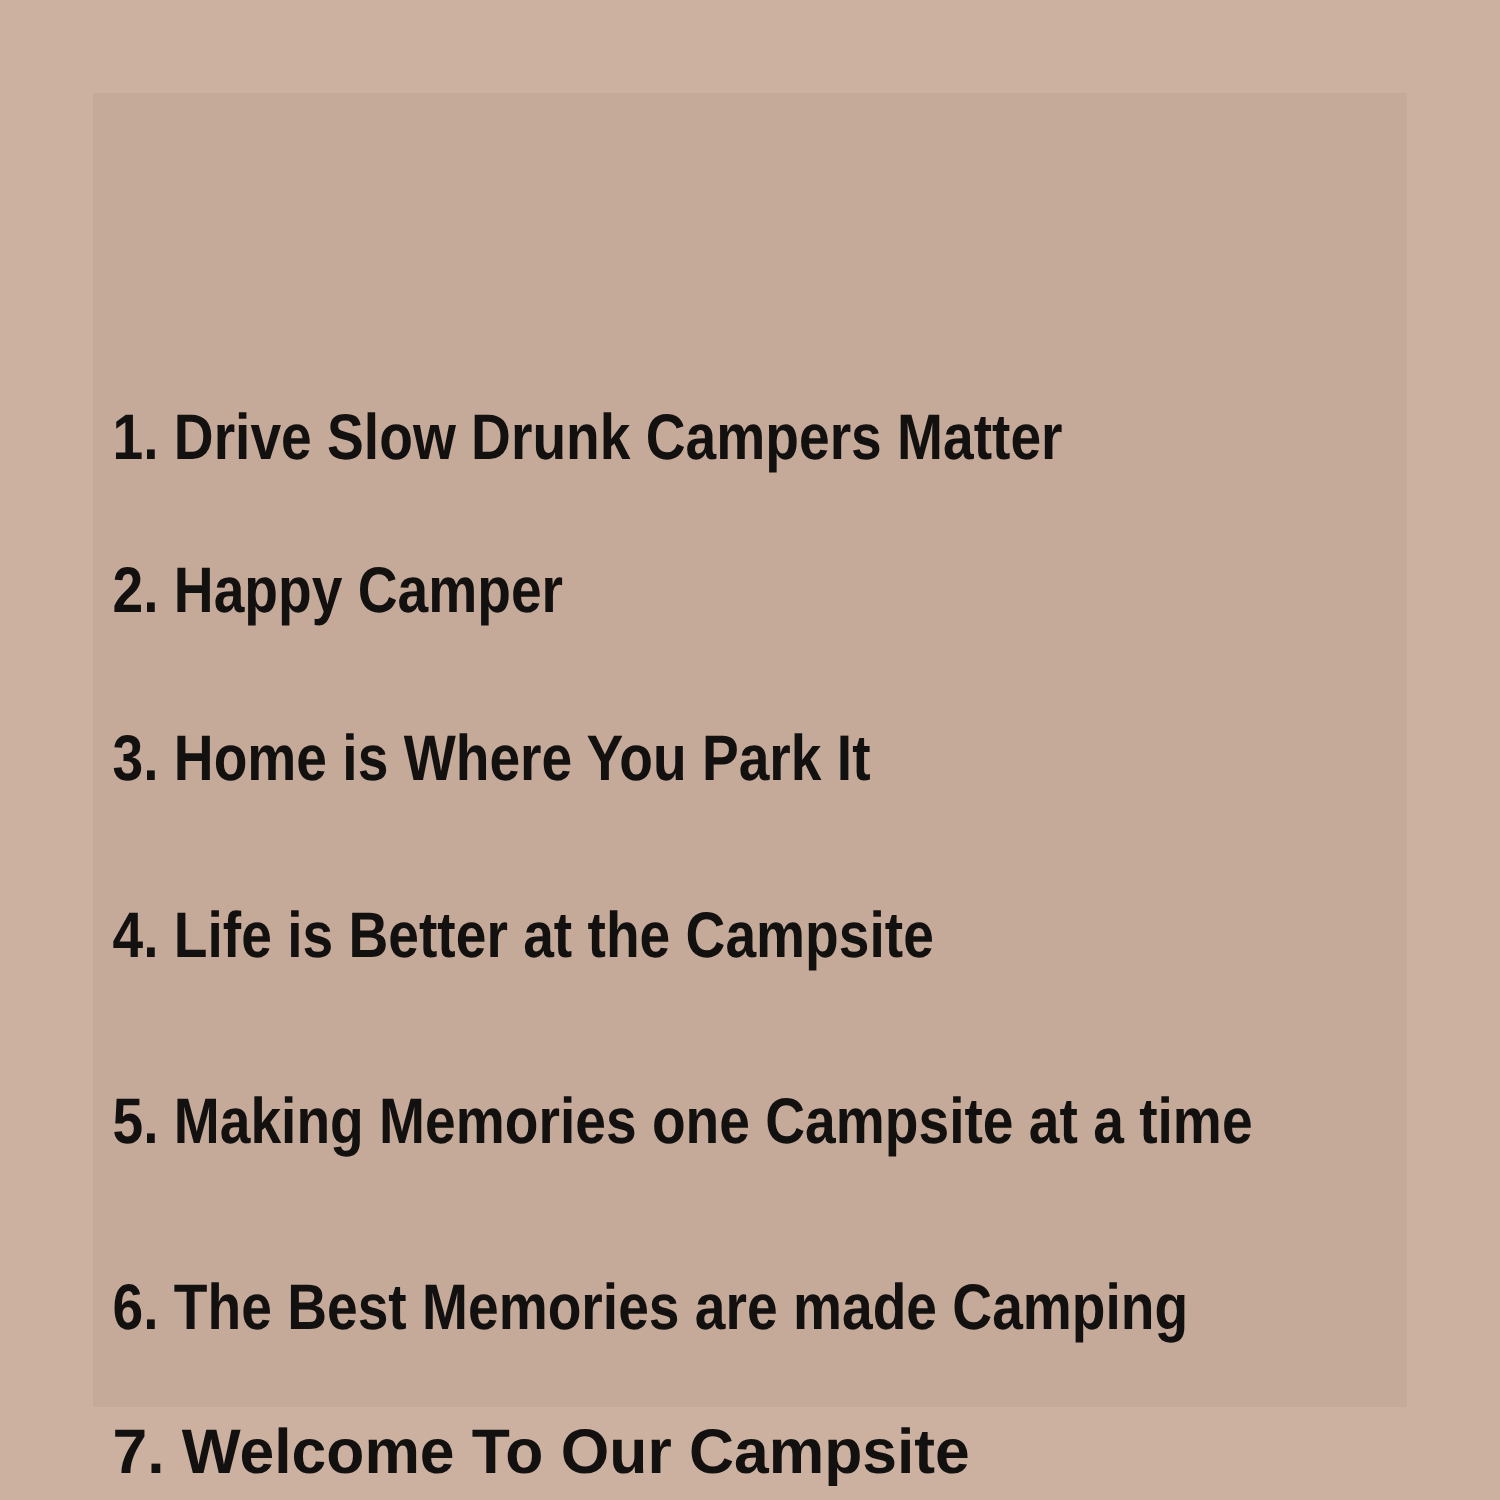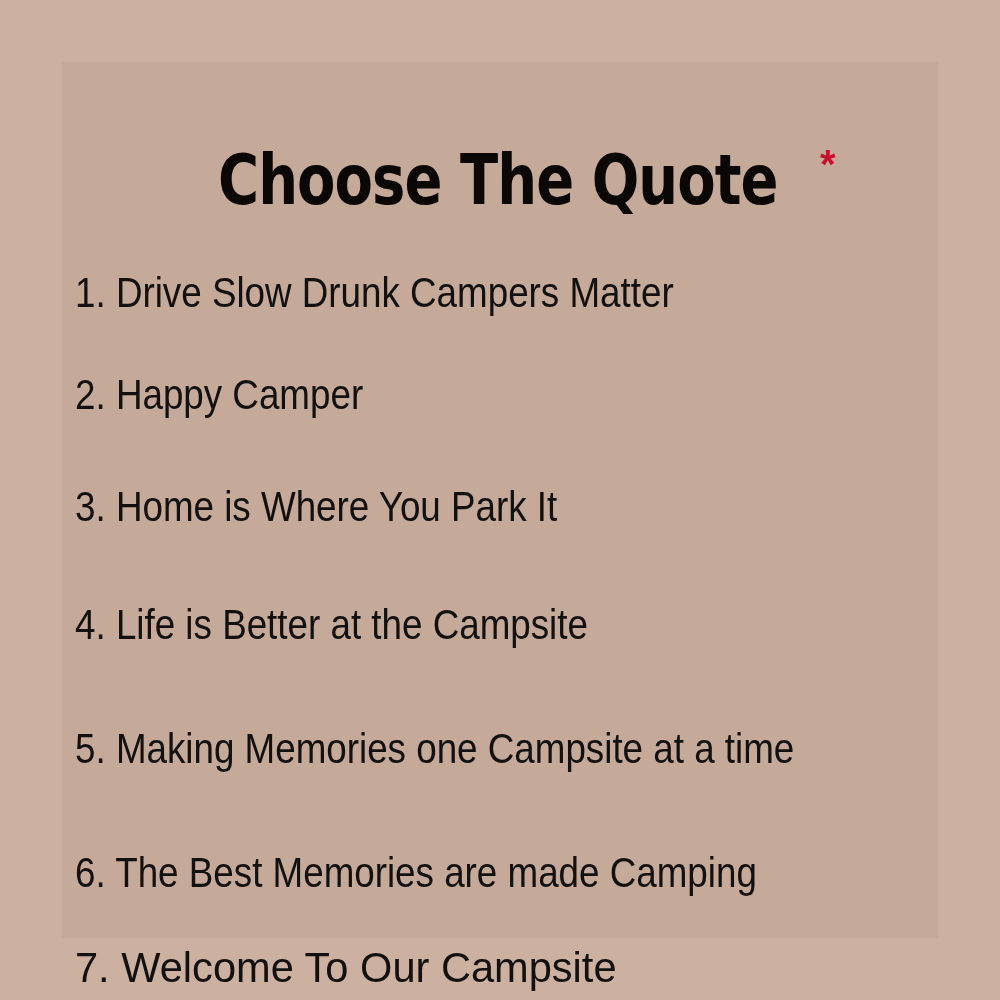--- a/index.html
+++ b/index.html
@@ -73,20 +73,21 @@
   
   .quote-list {
     position: absolute;
     left: 13px;
     top: 150px;
     width: 863px;
     height: 726px;
     margin: 0;
     padding: 0;
     list-style: none;
+    font-weight: bold;
   }
 
   .quote-item {
     position: absolute;
     left: 0;
     white-space: nowrap;
     color: #131010;
     font-family: "Liberation Sans", sans-serif;
     font-size: 43px;
     line-height: 48px;
@@ -115,24 +116,20 @@
   .q-num { }
   .q-text { }
 </style>
 </head>
 <body>
 
 <div class="canvas">
 
   <div class="panel">
 
-    <div class="title-row">
-      <span class="title-text">Choose The Quote</span>
-      <span class="title-asterisk">*</span>
-    </div>
 
     <ul class="quote-list">
 
       <li class="quote-item condensed q1">
         <span class="q-num">1. </span>
         <span class="q-text">Drive Slow Drunk Campers Matter</span>
       </li>
 
       <li class="quote-item condensed q2">
         <span class="q-num">2. </span>

